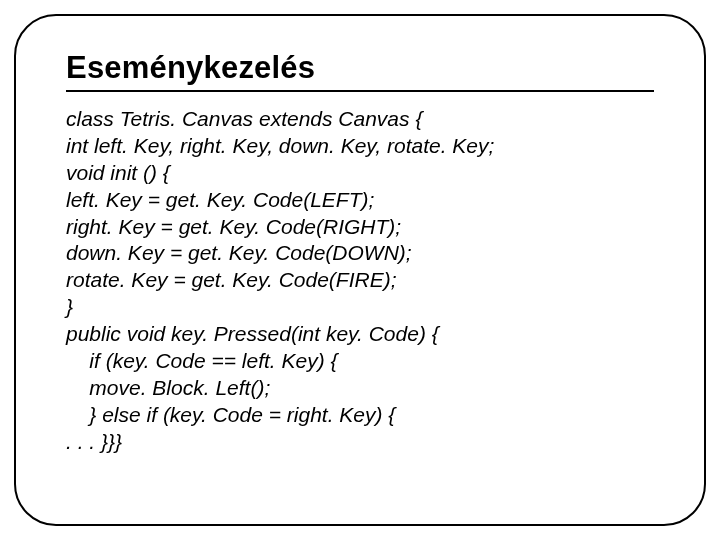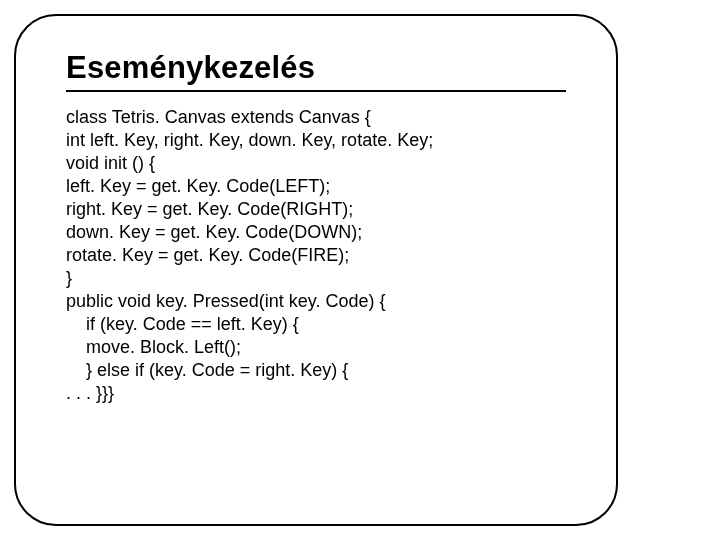--- a/index.html
+++ b/index.html
@@ -7,45 +7,46 @@
     padding: 0;
     width: 720px;
     height: 540px;
     background: #ffffff;
     font-family: Arial, Helvetica, sans-serif;
   }
   .slide {
     position: absolute;
     top: 14px;
     left: 14px;
-    width: 604px;
+    width: 692px;
     height: 512px;
     border: 2.5px solid #000;
     border-radius: 42px;
     box-sizing: border-box;
     padding: 34px 50px 30px 50px;
   }
   .title {
     font-size: 31px;
     font-weight: bold;
     color: #000;
     margin: 0 0 4px 0;
     letter-spacing: 0.2px;
   }
   .rule {
     border: none;
     border-top: 2.5px solid #000;
     margin: 2px 0 14px 0;
   }
   .code {
-    font-size: 18px;
+    font-size: 21px;
     line-height: 1.28;
     color: #000;
     font-family: Arial, Helvetica, sans-serif;
     white-space: pre;
+    font-style: italic;
   }
 </style>
 </head>
 <body>
 
 <div class="slide">
   <h1 class="title">Eseménykezelés</h1>
   <hr class="rule">
   <div class="code">class Tetris. Canvas extends Canvas {
 int left. Key, right. Key, down. Key, rotate. Key;

